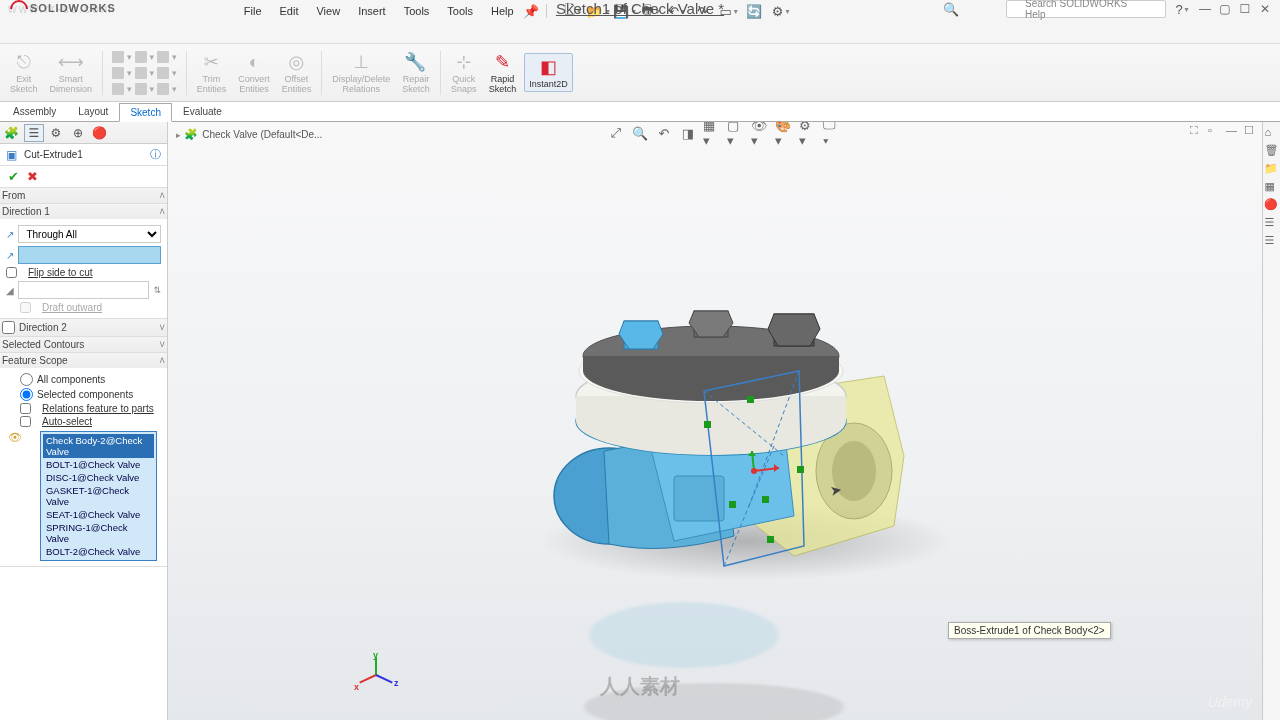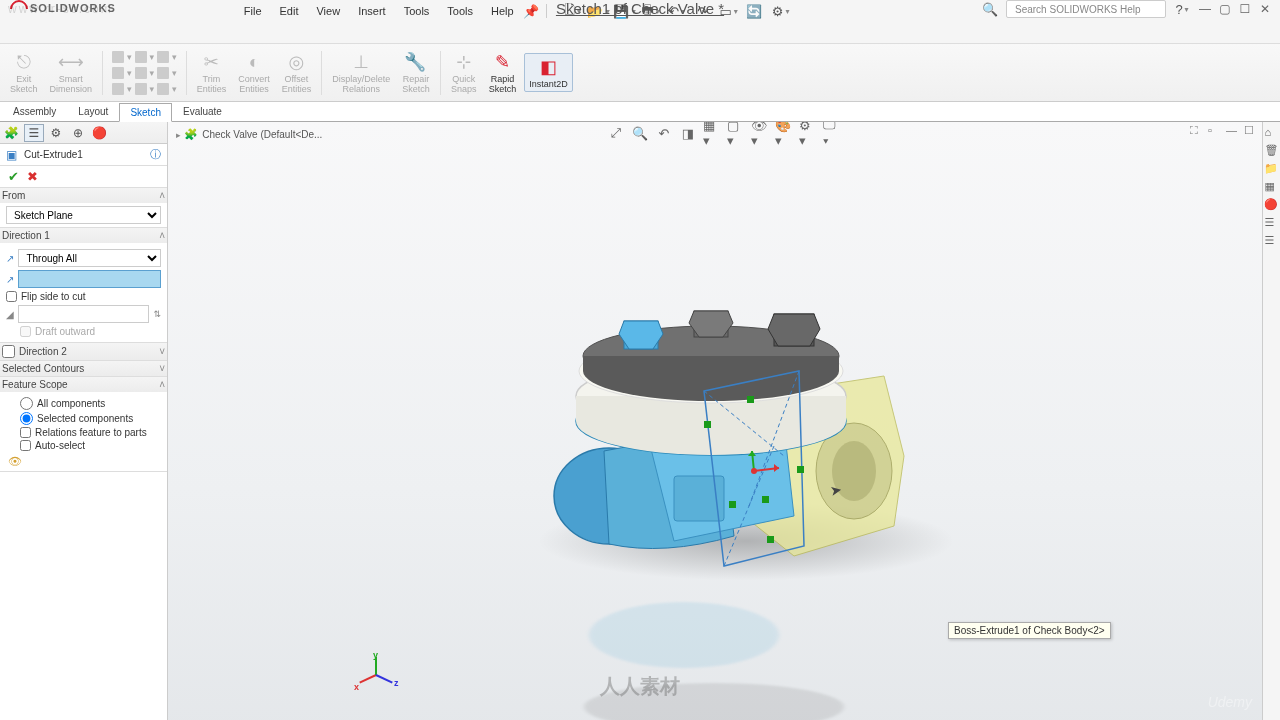--- a/index.html
+++ b/index.html
@@ -4,21 +4,21 @@
 <style>
 * { margin: 0; padding: 0; box-sizing: border-box; font-family: "Segoe UI", Arial, sans-serif; }
 body { width: 1280px; height: 720px; background: #fff; overflow: hidden; position: relative; }
 
 .titlebar { height: 44px; background: #f5f5f5; display: flex; align-items: flex-start; border-bottom: 1px solid #ddd; position: relative; }
 .logo { display: flex; align-items: center; padding: 0 10px; font-size: 11px; color: #666; font-weight: bold; letter-spacing: 1px; }
 .logo-arc { width: 16px; height: 16px; margin-right: 4px; position: relative; }
 .logo-arc::before { content: ''; position: absolute; width: 14px; height: 14px; border: 2px solid #d92231; border-radius: 50%; border-right-color: transparent; border-bottom-color: transparent; transform: rotate(45deg); }
 .title-center { position: absolute; left: 50%; transform: translateX(-50%); font-size: 15px; color: #555; text-decoration: underline; }
 .title-right { margin-left: auto; display: flex; align-items: center; gap: 8px; padding-right: 8px; }
-.search-box { width: 160px; height: 18px; background: #fff; border: 1px solid #ccc; border-radius: 2px; font-size: 10px; padding: 0 8px; color: #888; display: flex; align-items: center; }
+.search-box { width: 160px; height: 18px; background: #fff; border: 1px solid #ccc; border-radius: 2px; font-size: 10px; padding: 0 18px; color: #888; display: flex; align-items: center; margin-left: 39px; }
 .win-controls { display: flex; gap: 6px; align-items: center; }
 .win-btn { width: 14px; height: 14px; color: #666; font-size: 12px; cursor: pointer; display: flex; align-items: center; justify-content: center; }
 
 .menubar { height: 22px; background: #f5f5f5; display: flex; align-items: center; padding-left: 110px; gap: 2px; font-size: 11px; color: #333; }
 .menu-item { padding: 2px 8px; cursor: pointer; }
 .menu-divider { width: 1px; height: 14px; background: #ccc; margin: 0 4px; }
 .tb-dd { color: #888; font-size: 8px; margin-left: 2px; }
 .menu-icons { display: flex; gap: 10px; padding-left: 12px; align-items: center; }
 .mi { width: 16px; height: 16px; display: flex; align-items: center; justify-content: center; color: #555; font-size: 13px; cursor: pointer; }
 
@@ -52,21 +52,21 @@
 .cancel-btn { color: #d93030; font-size: 13px; cursor: pointer; }
 
 .pm-section { border-bottom: 1px solid #ddd; }
 .pm-sh { background: linear-gradient(#f4f4f4,#ececec); padding: 2px 2px; display: flex; align-items: center; font-size: 10px; color: #444; cursor: pointer; }
 .pm-sh .chev { margin-left: auto; font-size: 10px; color: #888; }
 .pm-body { padding: 3px 6px; }
 .pm-select { width: 100%; height: 18px; border: 1px solid #ccc; font-size: 10px; padding: 0 3px; background: #fff; }
 .pm-row { display: flex; align-items: center; gap: 4px; margin: 3px 0; }
 .pm-input { height: 18px; border: 1px solid #ccc; background: #fff; flex: 1; }
 .pm-input.blue { background: #a8d8f0; border: 1px solid #5aa0d0; }
-.pm-cb { display: flex; align-items: center; gap: 4px; margin: 2px 0; }
+.pm-cb { display: flex; align-items: center; gap: 11px; margin: 2px 0; text-decoration: underline; }
 .pm-cb input { width: 11px; height: 11px; }
 .pm-radio { display: flex; align-items: center; gap: 4px; margin: 2px 14px; }
 .pm-listbox { border: 1px solid #3a7fc4; background: #d0e8f8; padding: 2px; margin: 2px 4px 2px 18px; }
 .pm-listbox div { padding: 1px 3px; font-size: 9.5px; color: #004; }
 .pm-listbox div.sel { background: #2a6fb4; color: #fff; }
 .eye-icon { color: #d4a030; font-size: 11px; }
 
 .canvas-area { flex: 1; position: relative; background: linear-gradient(180deg, #f8f8f9 0%, #eef0f2 60%, #e4e7ea 100%); overflow: hidden; }
 .breadcrumb { position: absolute; top: 6px; left: 8px; display: flex; align-items: center; gap: 4px; font-size: 10px; color: #555; cursor: pointer; }
 .breadcrumb .bc-icon { color: #d4a030; font-size: 11px; }
@@ -233,21 +233,20 @@
     <div class="pm-confirm">
       <span class="ok-btn">✔</span>
       <span class="cancel-btn">✖</span>
     </div>
 
     <div class="pm-section">
       <div class="pm-sh">
           <span>From</span>
           <span class="chev">˄</span>
         </div>
-      <div class="pm-body"><select class="pm-select"><option>Sketch Plane</option></select></div>
     </div>
 
     <div class="pm-section">
       <div class="pm-sh">
           <span>Direction 1</span>
           <span class="chev">˄</span>
         </div>
       <div class="pm-body">
         <div class="pm-row">
           <span style="color:#3a7fc4">↗</span>
@@ -305,20 +304,29 @@
         <div class="pm-cb" style="margin-left:14px">
             <input type="checkbox" style="">
             <span>Relations feature to parts</span>
           </div>
         <div class="pm-cb" style="margin-left:14px">
             <input type="checkbox" style="">
             <span>Auto-select</span>
           </div>
         <div style="display:flex;align-items:flex-start">
           <span class="eye-icon" style="margin:2px 0 0 2px">👁</span>
+          <div class="pm-listbox" style="flex:1">
+            <div class="sel">Check Body-2@Check Valve</div>
+            <div>BOLT-1@Check Valve</div>
+            <div>DISC-1@Check Valve</div>
+            <div>GASKET-1@Check Valve</div>
+            <div>SEAT-1@Check Valve</div>
+            <div>SPRING-1@Check Valve</div>
+            <div>BOLT-2@Check Valve</div>
+          </div>
         </div>
       </div>
     </div>
   </div>
 
   <div class="canvas-area">
     <div class="breadcrumb">
       <span class="bc-arrow">▸</span>
       <span class="bc-icon">🧩</span>
       <span>Check Valve  (Default&lt;De...</span>

